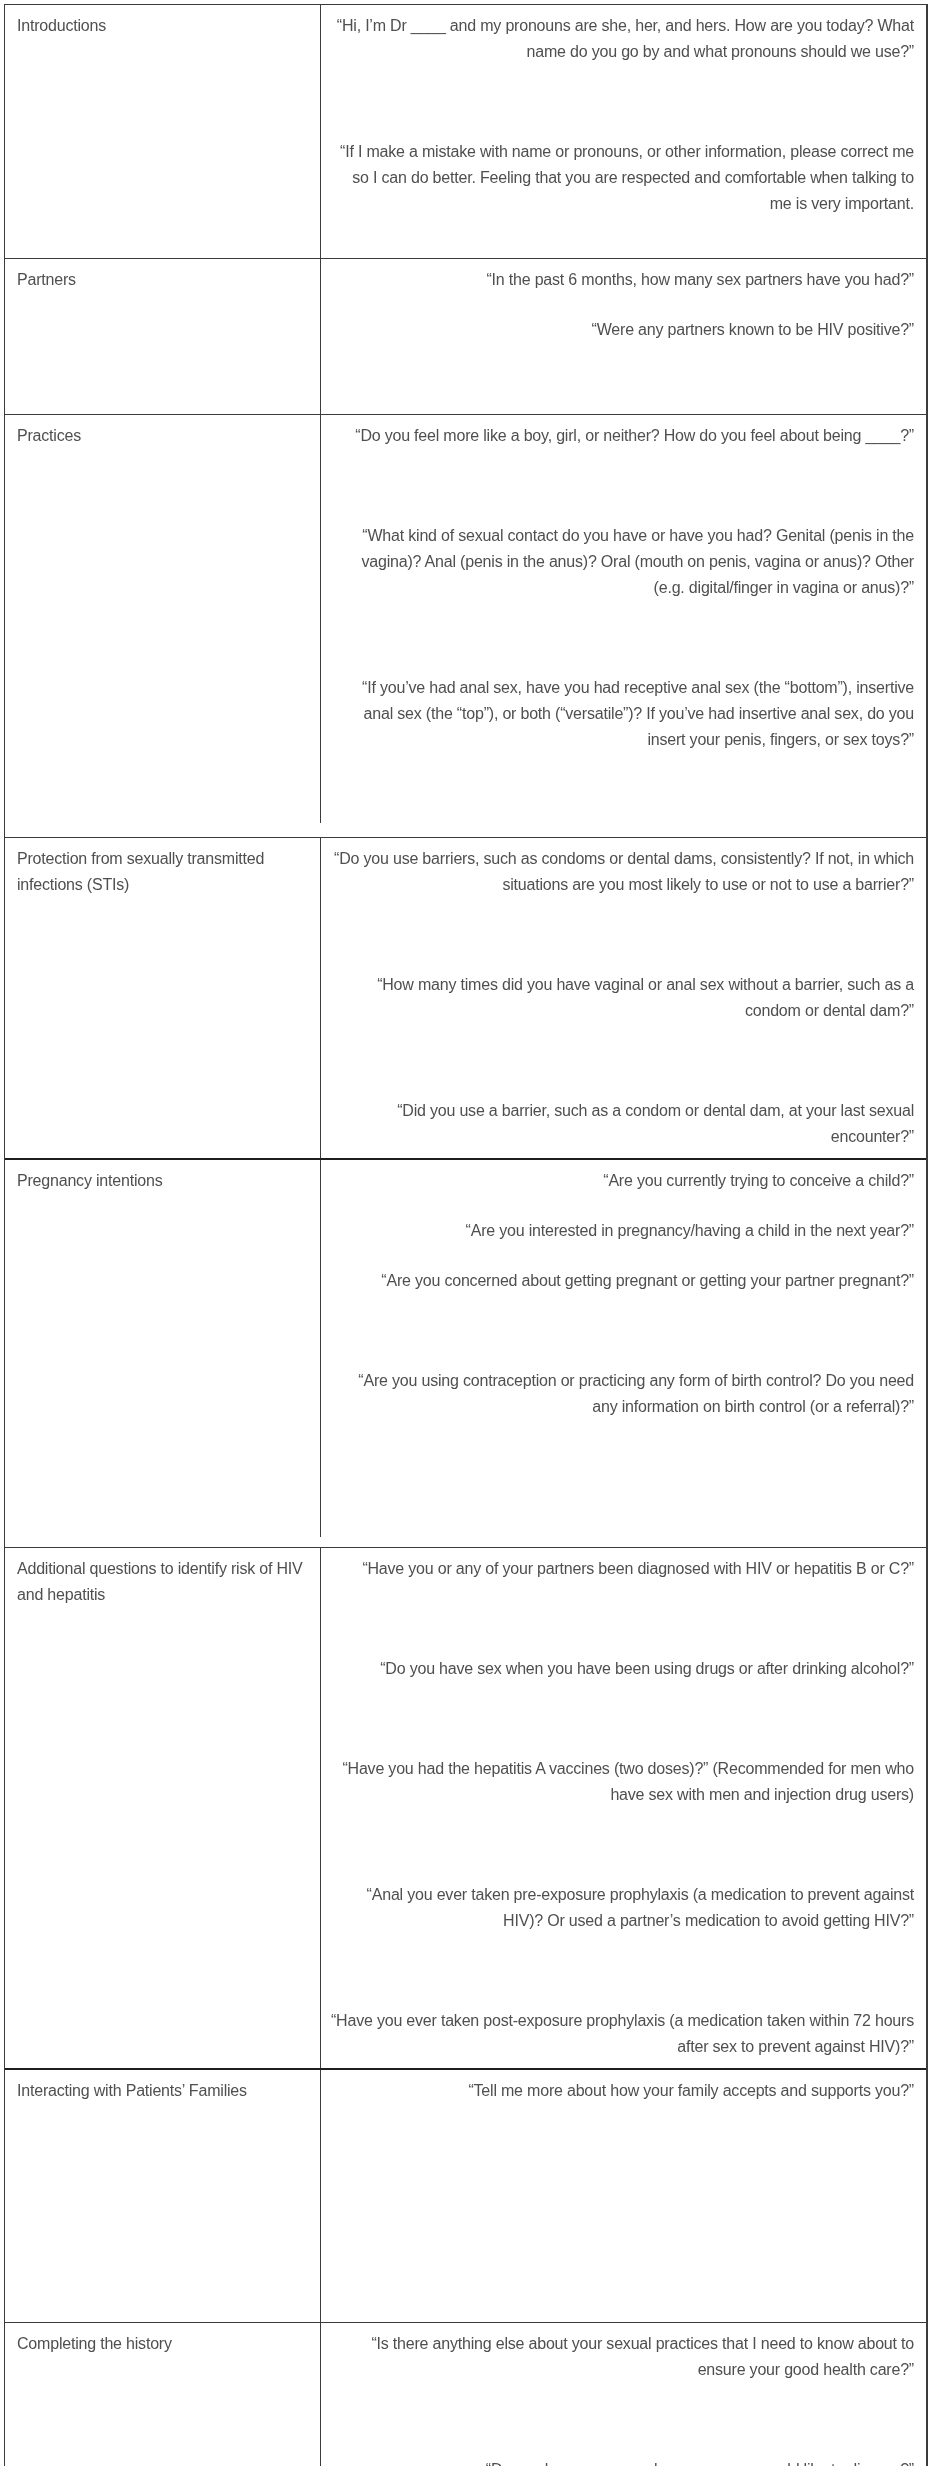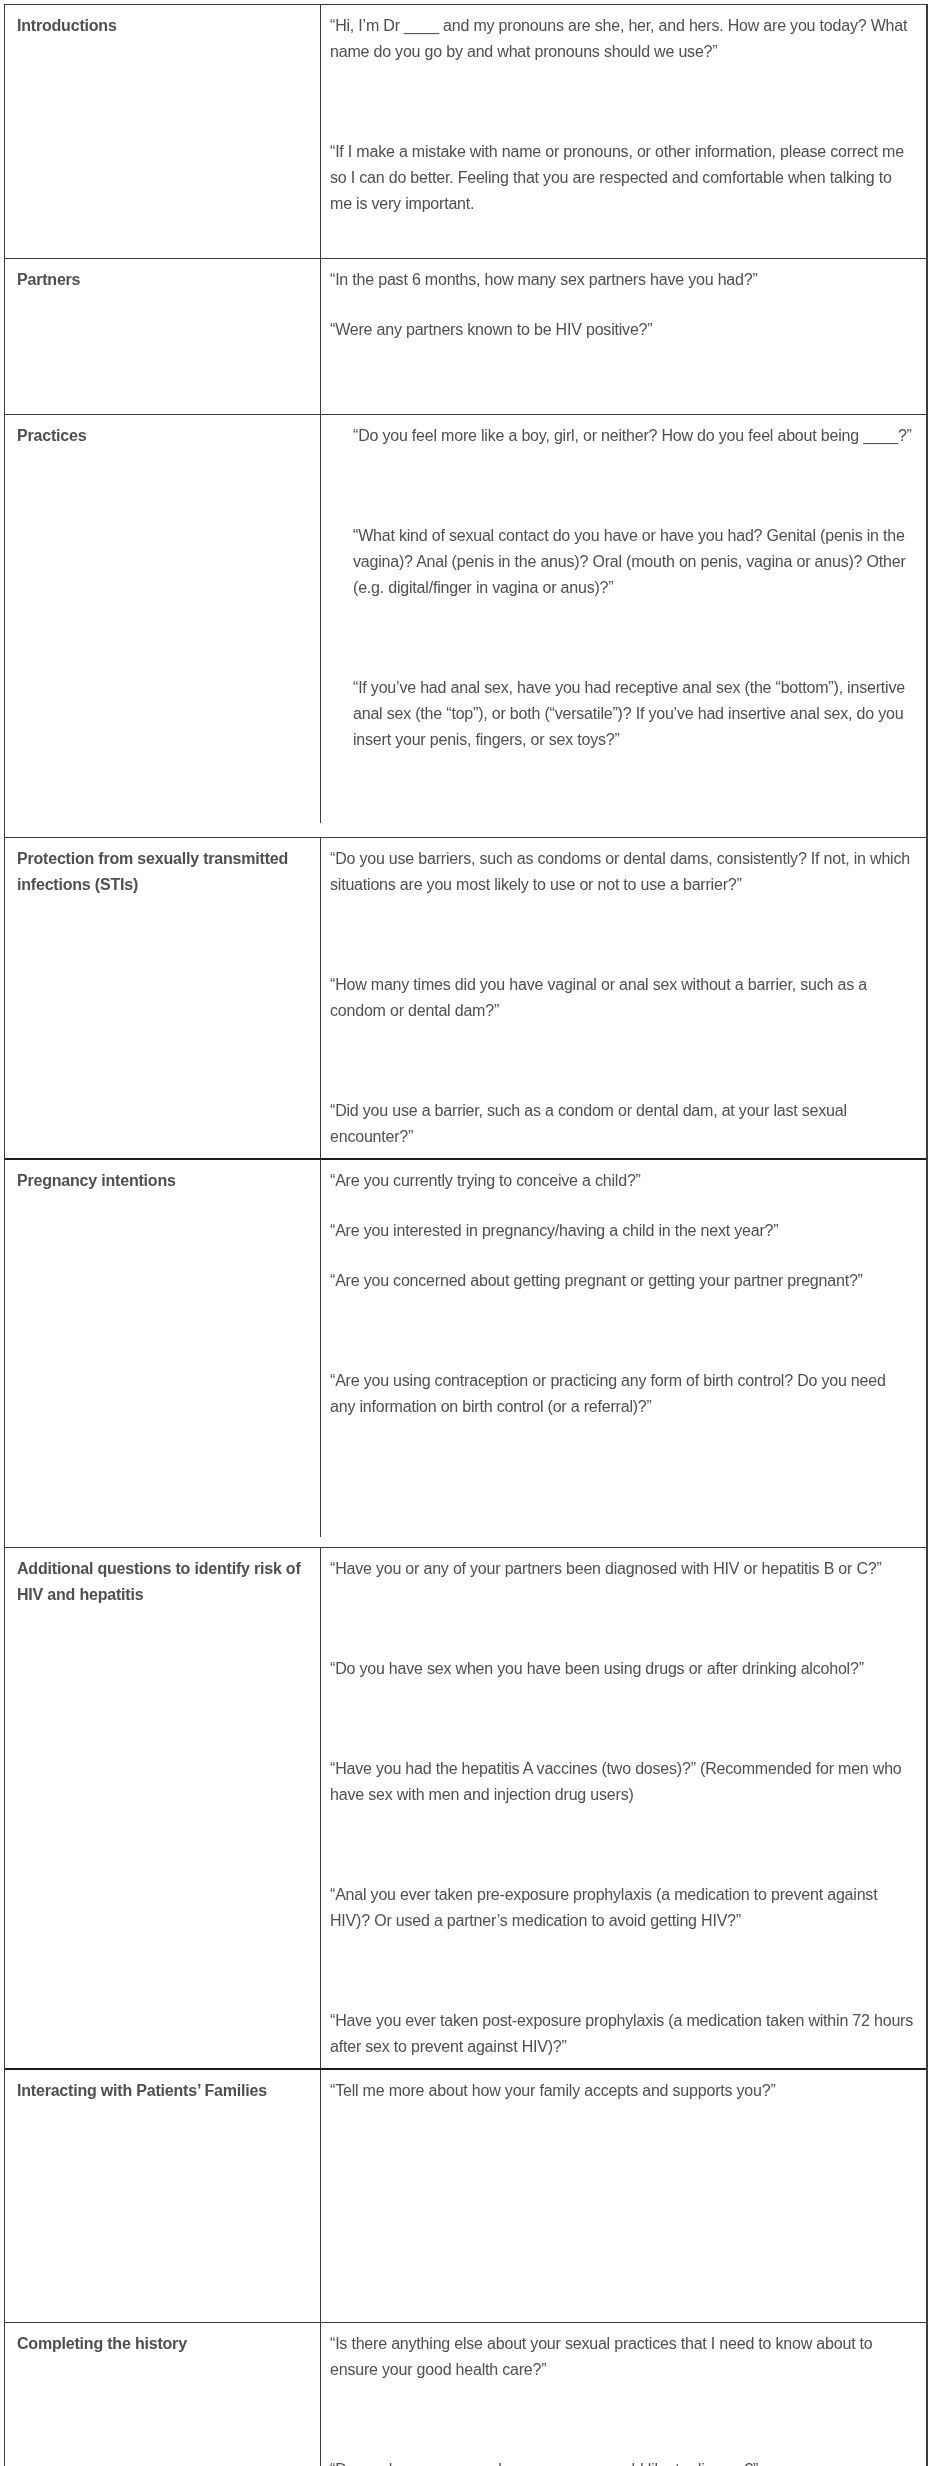--- a/index.html
+++ b/index.html
@@ -48,24 +48,24 @@
 
   .cell {
     color: var(--text);
     font-size: 16px;
     line-height: 26px;
     letter-spacing: -0.2px;
   }
   .label-cell {
     border-right: 1px solid var(--border);
     padding: 8px 10px 8px 12px;
-    font-weight: bold;
   }
   .q-cell {
     padding: 8px 12px 8px 9px;
+    text-align: right;
   }
   .q-cell p {
     margin: 0 0 24px 0;
   }
   .q-cell p.blank {
     margin: 0 0 24px 0;
     min-height: 26px;
   }
   .q-cell p:last-child { margin-bottom: 0; }
 </style>

